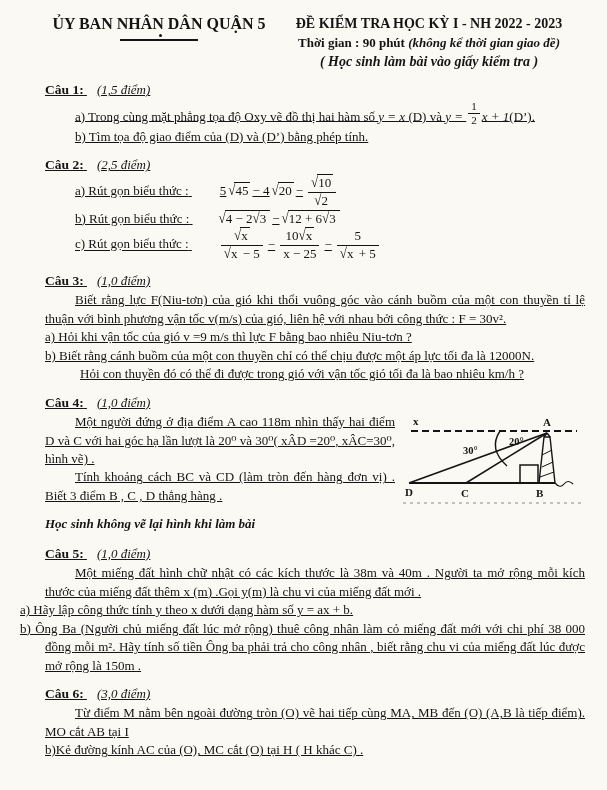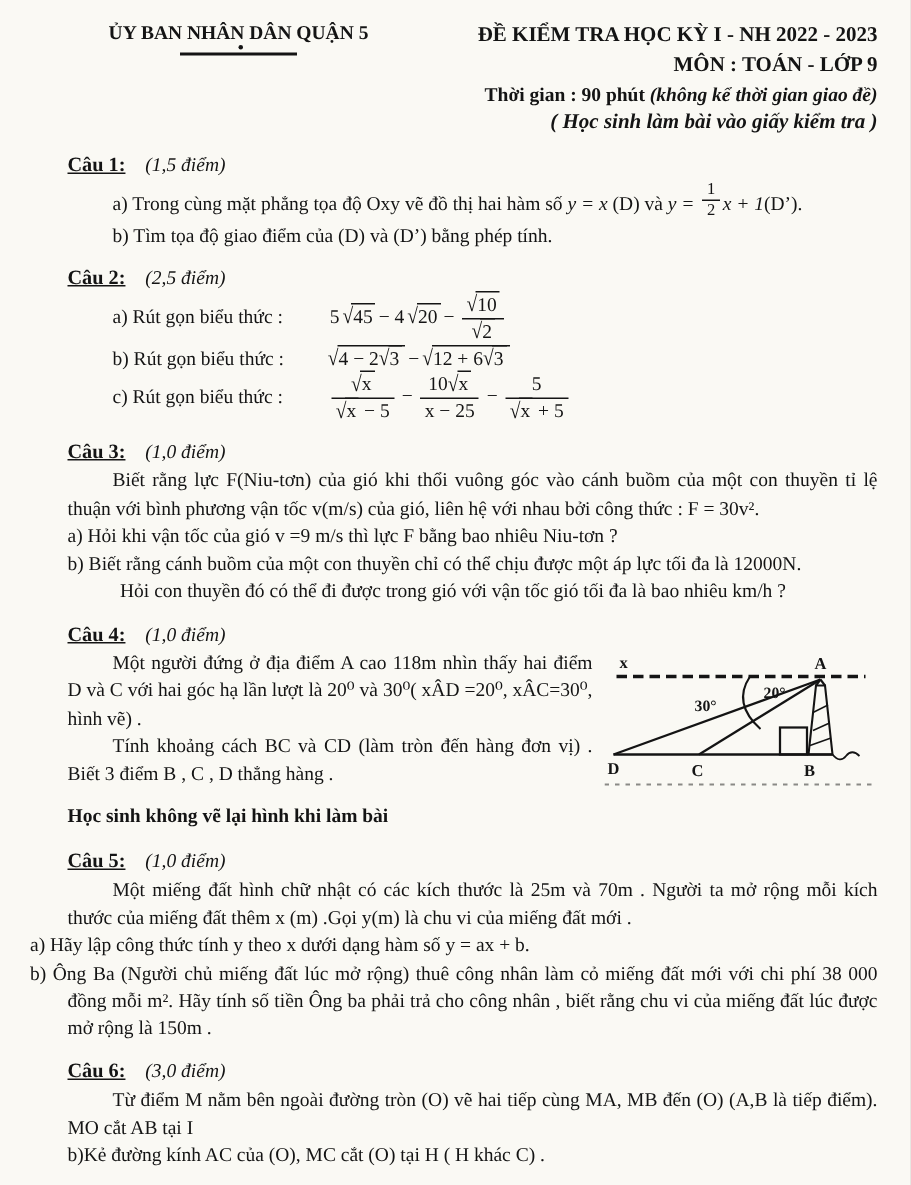--- a/index.html
+++ b/index.html
@@ -5,31 +5,31 @@
   html,body{margin:0;padding:0;background:#d9d9d6;}
   .page{
     width:607px;height:790px;box-sizing:border-box;
     margin:0 auto;background:#faf9f4;color:#141414;
     font-family:"Liberation Serif","DejaVu Serif",serif;
     font-size:13px;line-height:1.42;
     padding:14px 22px 0 45px;overflow:hidden;position:relative;
   }
   
   .header{display:flex;margin-bottom:8px;}
-  .h-left{width:228px;text-align:center;font-weight:bold;font-size:13px;line-height:1.3;flex:none;}
+  .h-left{width:228px;text-align:center;font-weight:bold;font-size:16px;line-height:1.3;flex:none;}
   .h-rule{width:78px;height:2px;background:#141414;margin:4px auto 0;position:relative;}
   .h-rule:before{content:"";position:absolute;left:50%;top:-5px;width:3px;height:3px;background:#141414;border-radius:50%;}
-  .h-right{flex:1;text-align:right;}
+  .h-right{flex:1;text-align:center;}
   .h-right .t1{font-weight:bold;font-size:14px;}
   .h-right .t2{font-weight:bold;font-size:14px;}
   .h-right .t3{font-weight:bold;font-size:13px;}
   .h-right .t3 em{font-weight:bold;}
   .h-right .t4{font-weight:bold;font-style:italic;font-size:14px;}
   
-  section{margin-bottom:9px;}
+  section{margin-bottom:9px;text-decoration:underline;}
   .q-head{margin-bottom:1px;}
   .q-label{font-weight:bold;text-decoration:underline;font-size:13.5px;}
   .q-points{font-style:italic;margin-left:10px;}
   .line{margin:1px 0;}
   .sub{margin-left:30px;}
   .sub5{margin-left:60px;padding-left:0;text-indent:-25px;}
   .indent{text-indent:30px;margin:0;text-align:justify;}
   .flush{margin:0;text-align:justify;}
   .hang35{margin-left:35px;}
   p{margin:0;}
@@ -43,35 +43,34 @@
   .frac{display:inline-block;vertical-align:middle;text-align:center;line-height:1.15;margin:0 3px;}
   .frac .num{display:block;border-bottom:1.3px solid #141414;padding:0 3px 1px;}
   .frac .den{display:block;padding:1px 3px 0;}
   .frac.small{font-size:0.85em;vertical-align:-0.35em;line-height:1.05;margin:0 2px;}
   .gap{margin-left:26px;}
   
   .fig{float:right;width:182px;height:96px;margin:2px 0 2px 8px;}
   .fig svg{display:block;}
   .fig text{font-family:"Liberation Serif","DejaVu Serif",serif;font-weight:bold;font-size:11px;fill:#141414;}
   .fig .ang{font-size:10.5px;}
-  .note{font-weight:bold;clear:both;margin:10px 0 10px 0;}
+  .note{font-weight:bold;font-style:italic;clear:both;margin:10px 0 10px 0;}
 </style>
 </head>
 <body>
 
 <div class="page">
 
   <header class="header">
     <div class="h-left">
       <div>ỦY BAN NHÂN DÂN QUẬN 5</div>
       <div class="h-rule"></div>
     </div>
     <div class="h-right">
       <div class="t1">ĐỀ KIỂM TRA HỌC KỲ I - NH 2022 - 2023</div>
-      <div class="t2">MÔN : TOÁN - LỚP 9</div>
       <div class="t3"><span>Thời gian : 90 phút </span><em>(không kể thời gian giao đề)</em></div>
       <div class="t4">( Học sinh làm bài vào giấy kiểm tra )</div>
     </div>
   </header>
 
   <section>
     <div class="q-head">
       <span class="q-label">Câu 1:</span>
       <span class="q-points">(1,5 điểm)</span>
     </div>
@@ -158,21 +157,21 @@
     <p class="indent">Tính khoảng cách BC và CD (làm tròn đến hàng đơn vị) . Biết 3 điểm B , C , D thẳng hàng .</p>
   </section>
 
   <p class="note">Học sinh không vẽ lại hình khi làm bài</p>
 
   <section>
     <div class="q-head">
       <span class="q-label">Câu 5:</span>
       <span class="q-points">(1,0 điểm)</span>
     </div>
-    <p class="indent">Một miếng đất hình chữ nhật có các kích thước là 25m và 70m . Người ta mở rộng mỗi kích thước của miếng đất thêm x (m) .Gọi y(m) là chu vi của miếng đất mới .</p>
+    <p class="indent">Một miếng đất hình chữ nhật có các kích thước là 38m và 40m . Người ta mở rộng mỗi kích thước của miếng đất thêm x (m) .Gọi y(m) là chu vi của miếng đất mới .</p>
     <p class="flush sub5">a)  Hãy lập công thức tính y theo x dưới dạng hàm số y = ax + b.</p>
     <p class="flush sub5">b)  Ông Ba (Người chủ miếng đất lúc mở rộng) thuê công nhân làm cỏ miếng đất mới với chi phí 38 000 đồng mỗi m². Hãy tính số tiền Ông ba phải trả cho công nhân , biết rằng chu vi của miếng đất lúc được mở rộng là 150m .</p>
   </section>
 
   <section>
     <div class="q-head">
       <span class="q-label">Câu 6:</span>
       <span class="q-points">(3,0 điểm)</span>
     </div>
     <p class="indent">Từ điểm M nằm bên ngoài đường tròn (O) vẽ hai tiếp cùng MA, MB đến (O) (A,B là tiếp điểm). MO cắt AB tại I</p>

